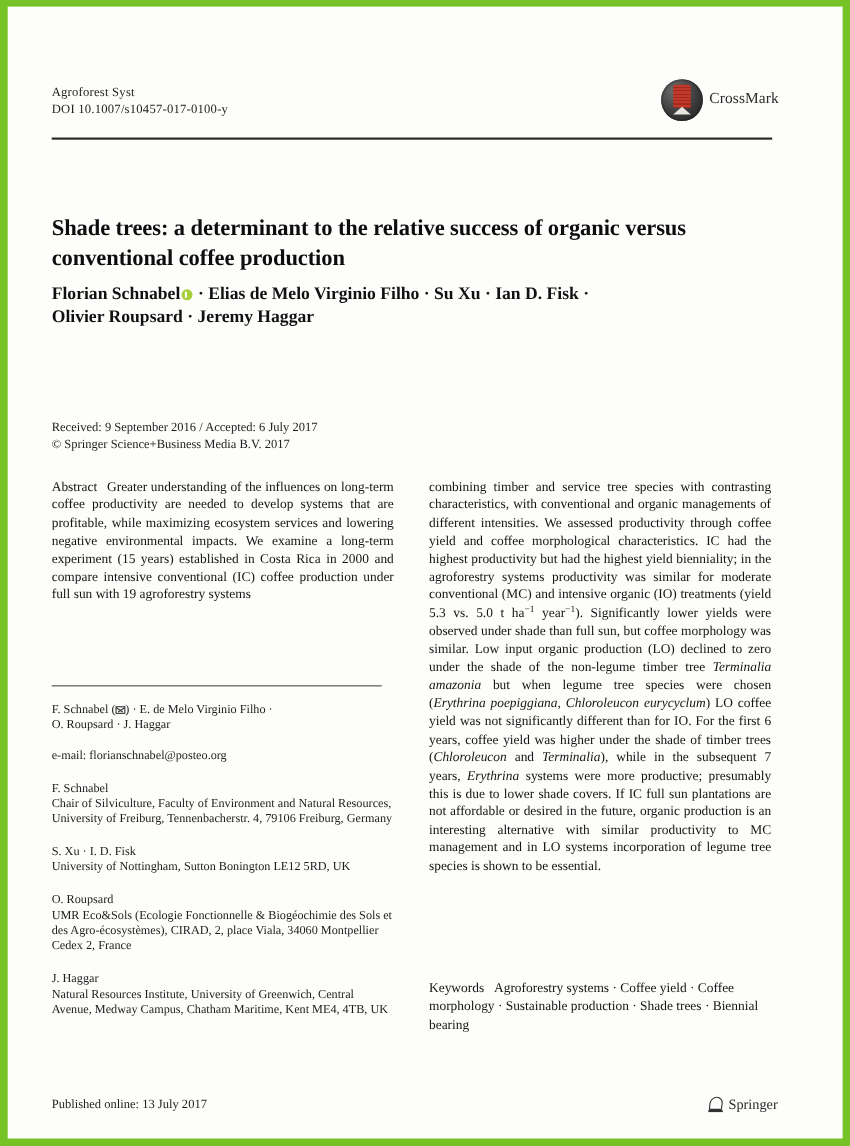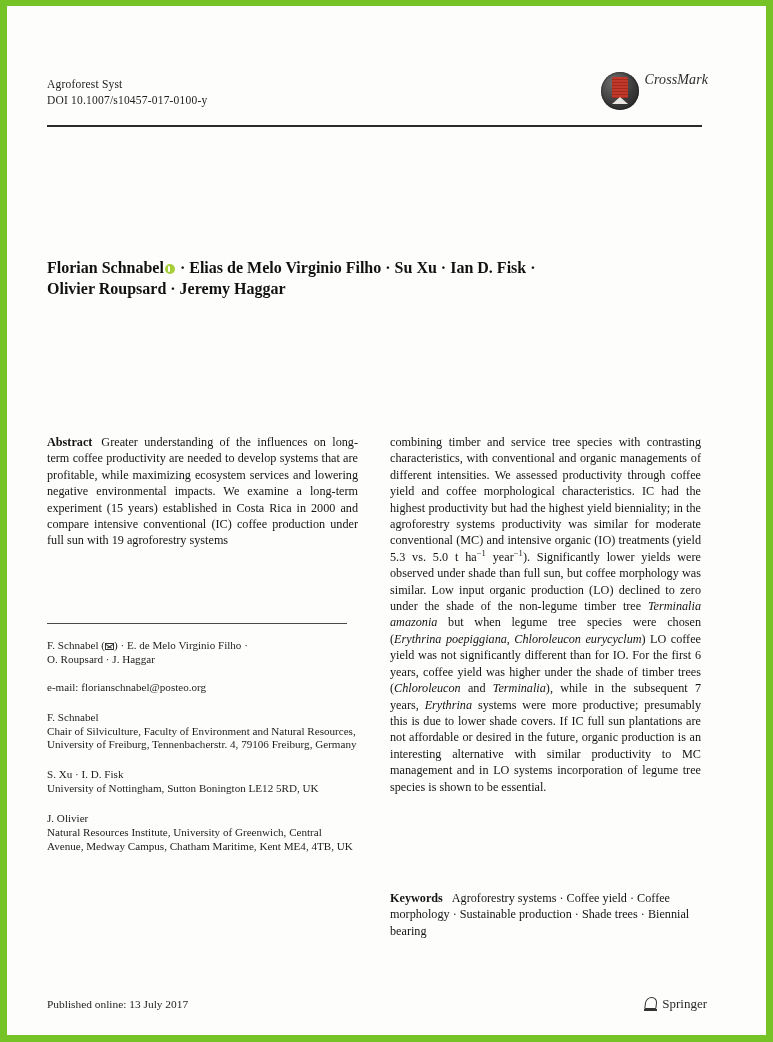--- a/index.html
+++ b/index.html
@@ -63,23 +63,22 @@
     height: 1.6px;
     background: #2b2b2b;
   }
 
   
   .crossmark {
     position: absolute;
     right: 1px;
     top: 34px;
     display: flex;
-    align-items: flex-start;
+    align-items: center;
     gap: 6px;
-    font-style: italic;
   }
   .crossmark-badge {
     width: 38px;
     height: 38px;
     border-radius: 50%;
     background: radial-gradient(circle at 34% 28%, #6f6f6f 0%, #3a3a3a 55%, #202020 100%);
     position: relative;
     box-shadow: inset 0 0 2px #000;
   }
   .crossmark-badge::before {
@@ -185,21 +184,21 @@
   .col-right { left: 343px; }
 
   p.body {
     margin: 0;
     font-size: 12.2px;
     line-height: 16.4px;
     text-align: justify;
     color: #141414;
     hyphens: none;
   }
-  .lead-label { font-weight: bold; }
+  .lead-label { font-weight: normal; }
   .lead-gap { display: inline-block; width: 9px; }
 
   
   .affil-rule {
     position: absolute;
     left: 0;
     top: 189px;
     width: 300px;
     height: 1.1px;
     background: #4a4a4a;
@@ -321,27 +320,32 @@
         <div class="journal-line">DOI 10.1007/s10457-017-0100-y</div>
       </div>
 
       <div class="crossmark">
         <span class="crossmark-badge"></span>
         <span class="crossmark-text">CrossMark</span>
       </div>
 
       <div class="head-rule"></div>
 
+      <h1 class="title">Shade trees: a determinant to the relative success of organic versus conventional coffee production</h1>
 
       <div class="authors">
         <span>Florian Schnabel</span><span class="orcid-icon"></span><span> · Elias de Melo Virginio Filho · Su Xu · Ian D. Fisk ·</span>
         <br>
         <span>Olivier Roupsard · Jeremy Haggar</span>
       </div>
 
+      <div class="dates">
+        <div>Received: 9 September 2016 / Accepted: 6 July 2017</div>
+        <div>© Springer Science+Business Media B.V. 2017</div>
+      </div>
 
       <div class="cols">
 
         <div class="col col-left">
           <p class="body"><span class="lead-label">Abstract</span><span class="lead-gap"></span><span>Greater understanding of the influences on long-term coffee productivity are needed to develop systems that are profitable, while maximizing ecosystem services and lowering negative environmental impacts. We examine a long-term experiment (15 years) established in Costa Rica in 2000 and compare intensive conventional (IC) coffee production under full sun with 19 agroforestry systems</span></p>
 
           <div class="affil-rule"></div>
 
           <div class="affils">
 
@@ -355,23 +359,27 @@
             <div class="affil-group">
               <span>F. Schnabel</span><br>
               <span>Chair of Silviculture, Faculty of Environment and Natural Resources, University of Freiburg, Tennenbacherstr. 4, 79106 Freiburg, Germany</span>
             </div>
 
             <div class="affil-group">
               <span>S. Xu · I. D. Fisk</span><br>
               <span>University of Nottingham, Sutton Bonington LE12 5RD, UK</span>
             </div>
 
-
             <div class="affil-group">
-              <span>J. Olivier</span><br>
+              <span>O. Roupsard</span><br>
+              <span>UMR Eco&amp;Sols (Ecologie Fonctionnelle &amp; Biogéochimie des Sols et des Agro-écosystèmes), CIRAD, 2, place Viala, 34060 Montpellier Cedex 2, France</span>
+            </div>
+
+            <div class="affil-group">
+              <span>J. Haggar</span><br>
               <span>Natural Resources Institute, University of Greenwich, Central Avenue, Medway Campus, Chatham Maritime, Kent ME4, 4TB, UK</span>
             </div>
 
           </div>
         </div>
 
         <div class="col col-right">
           <p class="body">combining timber and service tree species with contrasting characteristics, with conventional and organic managements of different intensities. We assessed productivity through coffee yield and coffee morphological characteristics. IC had the highest productivity but had the highest yield bienniality; in the agroforestry systems productivity was similar for moderate conventional (MC) and intensive organic (IO) treatments (yield 5.3 vs. 5.0 t ha<sup>−1</sup> year<sup>−1</sup>). Significantly lower yields were observed under shade than full sun, but coffee morphology was similar. Low input organic production (LO) declined to zero under the shade of the non-legume timber tree <i>Terminalia amazonia</i> but when legume tree species were chosen (<i>Erythrina poepiggiana</i>, <i>Chloroleucon eurycyclum</i>) LO coffee yield was not significantly different than for IO. For the first 6 years, coffee yield was higher under the shade of timber trees (<i>Chloroleucon</i> and <i>Terminalia</i>), while in the subsequent 7 years, <i>Erythrina</i> systems were more productive; presumably this is due to lower shade covers. If IC full sun plantations are not affordable or desired in the future, organic production is an interesting alternative with similar productivity to MC management and in LO systems incorporation of legume tree species is shown to be essential.</p>
         </div>
 

